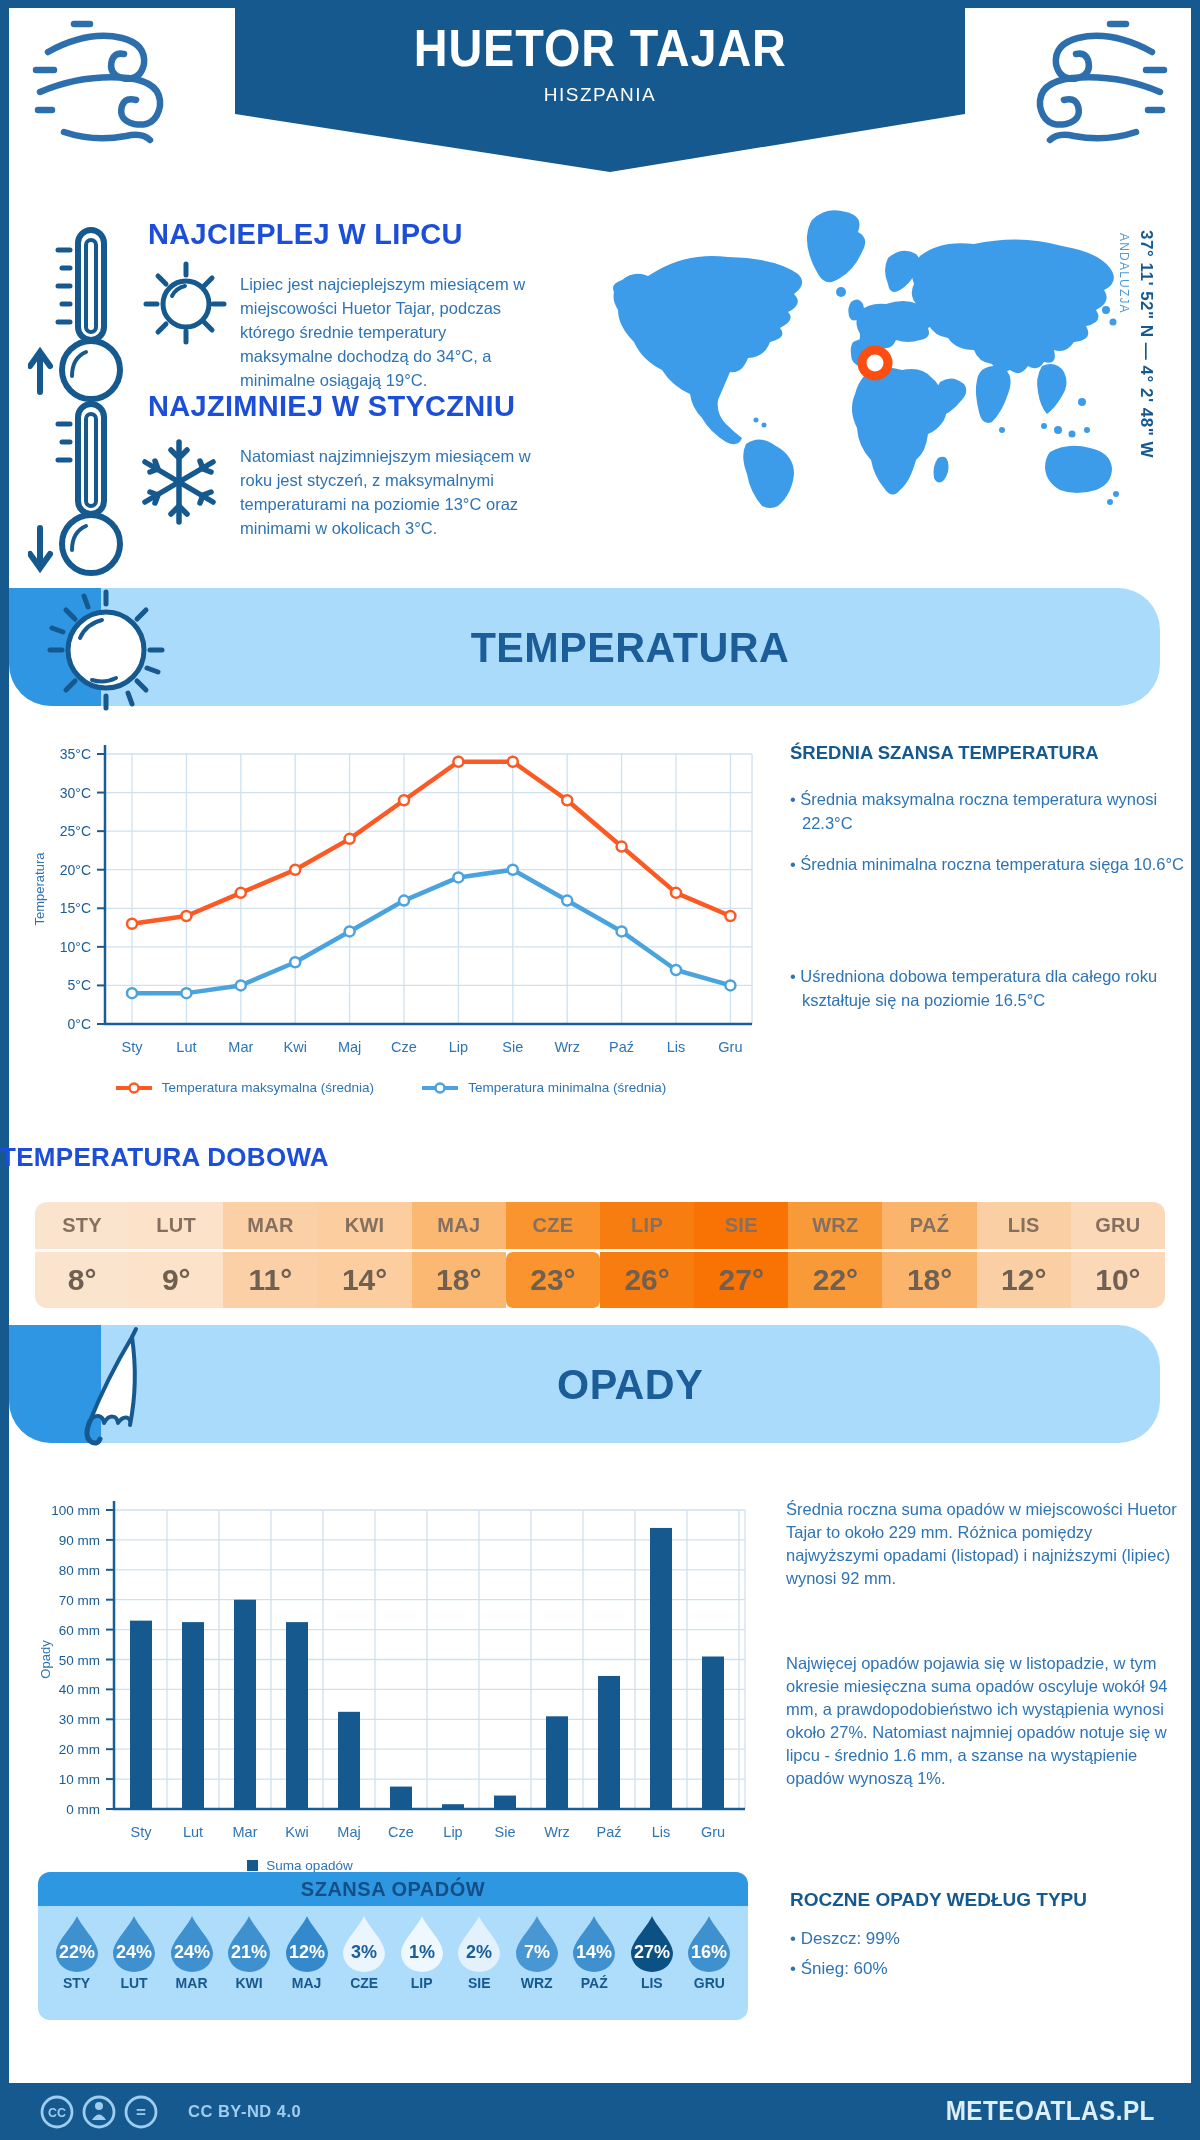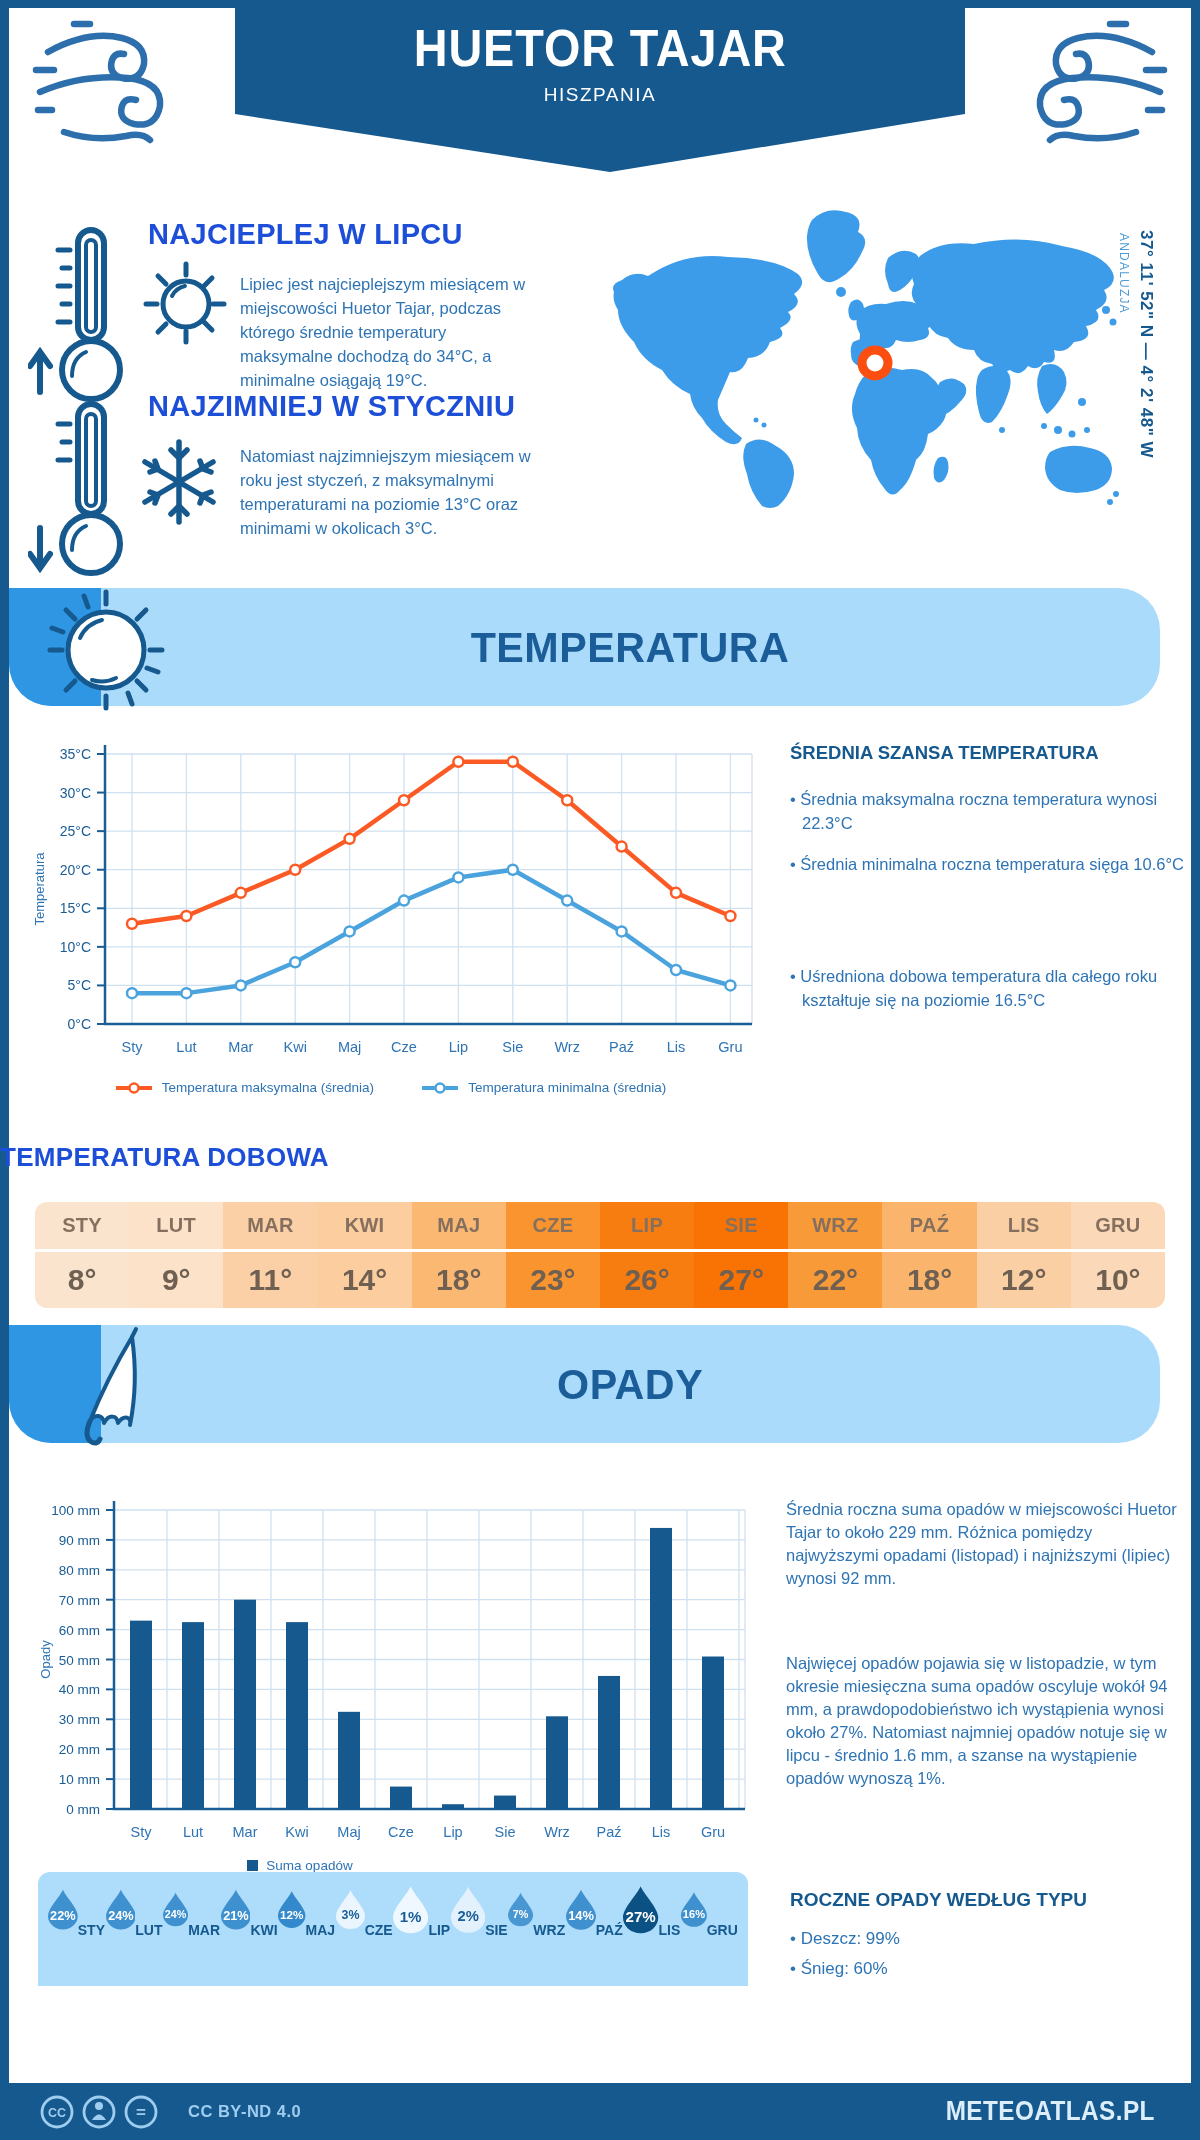--- a/index.html
+++ b/index.html
@@ -15,21 +15,21 @@
               transform:scaleX(.96);transform-origin:center;}
   .cond{display:inline-block;transform:scaleX(.9);transform-origin:center;}
   .sidebar{background:#15598f;}
   #daily-table{display:grid;grid-template-columns:repeat(12,1fr);grid-auto-rows:auto;
                row-gap:3px;background:#fff;border-radius:12px;overflow:hidden;}
   #daily-table .hd{height:47px;display:flex;align-items:center;justify-content:center;
       font-size:20px;font-weight:700;color:#85705f;letter-spacing:.3px;}
   #daily-table .vl{height:56px;display:flex;align-items:center;justify-content:center;
       font-size:30px;font-weight:700;color:#6f6052;}
   #chance-body{display:flex;justify-content:space-between;padding:8px 10px 0 10px;}
-  .drop-cell{width:57px;display:flex;flex-direction:row;align-items:flex-end;}
+  .drop-cell{width:57px;display:flex;flex-direction:column;align-items:center;}
   .drop-month{margin-top:3px;font-size:14px;font-weight:700;color:#15598f;}
   .legend-item{display:flex;align-items:center;gap:8px;color:#2e74b4;font-size:13.5px;}
   .vtext{writing-mode:vertical-rl;}
 </style>
 </head>
 <body>
 
 <div class="abs sidebar" style="left:0;top:0;width:9px;height:2140px;"></div>
 <div class="abs sidebar" style="left:1191px;top:0;width:9px;height:2140px;"></div>
 <div class="abs sidebar" style="left:0;top:0;width:1200px;height:8px;"></div>
@@ -271,21 +271,21 @@
     <div class="hd" style="background: rgb(248, 115, 3);">SIE</div>
     <div class="hd" style="background: rgb(249, 154, 56);">WRZ</div>
     <div class="hd" style="background: rgb(250, 180, 107);">PAŹ</div>
     <div class="hd" style="background: rgb(251, 207, 164);">LIS</div>
     <div class="hd" style="background: rgb(251, 217, 184);">GRU</div>
     <div class="vl" style="background: rgb(251, 228, 205);">8°</div>
     <div class="vl" style="background: rgb(251, 226, 201);">9°</div>
     <div class="vl" style="background: rgb(251, 208, 166);">11°</div>
     <div class="vl" style="background: rgb(251, 205, 159);">14°</div>
     <div class="vl" style="background: rgb(250, 184, 114);">18°</div>
-    <div class="vl" style="background: rgb(249, 148, 46);">23°</div>
+    <div class="vl" style="background: rgb(249, 148, 46); border-radius: 7px;">23°</div>
     <div class="vl" style="background: rgb(248, 125, 16);">26°</div>
     <div class="vl" style="background: rgb(248, 115, 3);">27°</div>
     <div class="vl" style="background: rgb(249, 154, 56);">22°</div>
     <div class="vl" style="background: rgb(250, 180, 107);">18°</div>
     <div class="vl" style="background: rgb(251, 207, 164);">12°</div>
     <div class="vl" style="background: rgb(251, 217, 184);">10°</div>
   </div>
 
 <div class="abs band" style="left:9px;top:1325px;width:1151px;height:118px;"></div>
 <div class="abs" style="left:9px;top:1325px;width:92px;height:118px;background:#2f96e3;border-radius:0 0 0 42px;"></div>
@@ -376,20 +376,22 @@
     <div class="legend-item">
       <span style="width: 11px; height: 11px; background: rgb(21, 89, 143); display: inline-block;"></span>
       <span>Suma opadów</span>
     </div>
   </div>
 
 <div class="abs para" style="left:786px;top:1498px;width:398px;line-height:23px;">Średnia roczna suma opadów w miejscowości Huetor Tajar to około 229 mm. Różnica pomiędzy najwyższymi opadami (listopad) i najniższymi (lipiec) wynosi 92 mm.</div>
 <div class="abs para" style="left:786px;top:1652px;width:398px;line-height:23px;">Najwięcej opadów pojawia się w listopadzie, w tym okresie miesięczna suma opadów oscyluje wokół 94 mm, a prawdopodobieństwo ich wystąpienia wynosi około 27%. Natomiast najmniej opadów notuje się w lipcu - średnio 1.6 mm, a szanse na wystąpienie opadów wynoszą 1%.</div>
 
 <div class="abs" style="left:38px;top:1872px;width:710px;height:148px;border-radius:12px;overflow:hidden;">
+  <div style="height:34px;background:#2e97e1;display:flex;align-items:center;justify-content:center;
+              font-size:20px;font-weight:800;color:#134f85;letter-spacing:.5px;">SZANSA OPADÓW</div>
   <div style="height:114px;background:#aedcfb;">
     <div id="chance-body">
         <div class="drop-cell">
           <svg width="42" height="58" viewBox="0 0 42 58">
             <path d="M21 2 C25 12 42 28 42 39 A21 19 0 1 1 0 39 C0 28 17 12 21 2 Z" fill="#3f90ce"></path>
             <text x="21" y="44" text-anchor="middle" font-size="18" font-weight="bold" fill="#ffffff">22%</text>
           </svg>
           <div class="drop-month">STY</div>
         </div>
         <div class="drop-cell">

